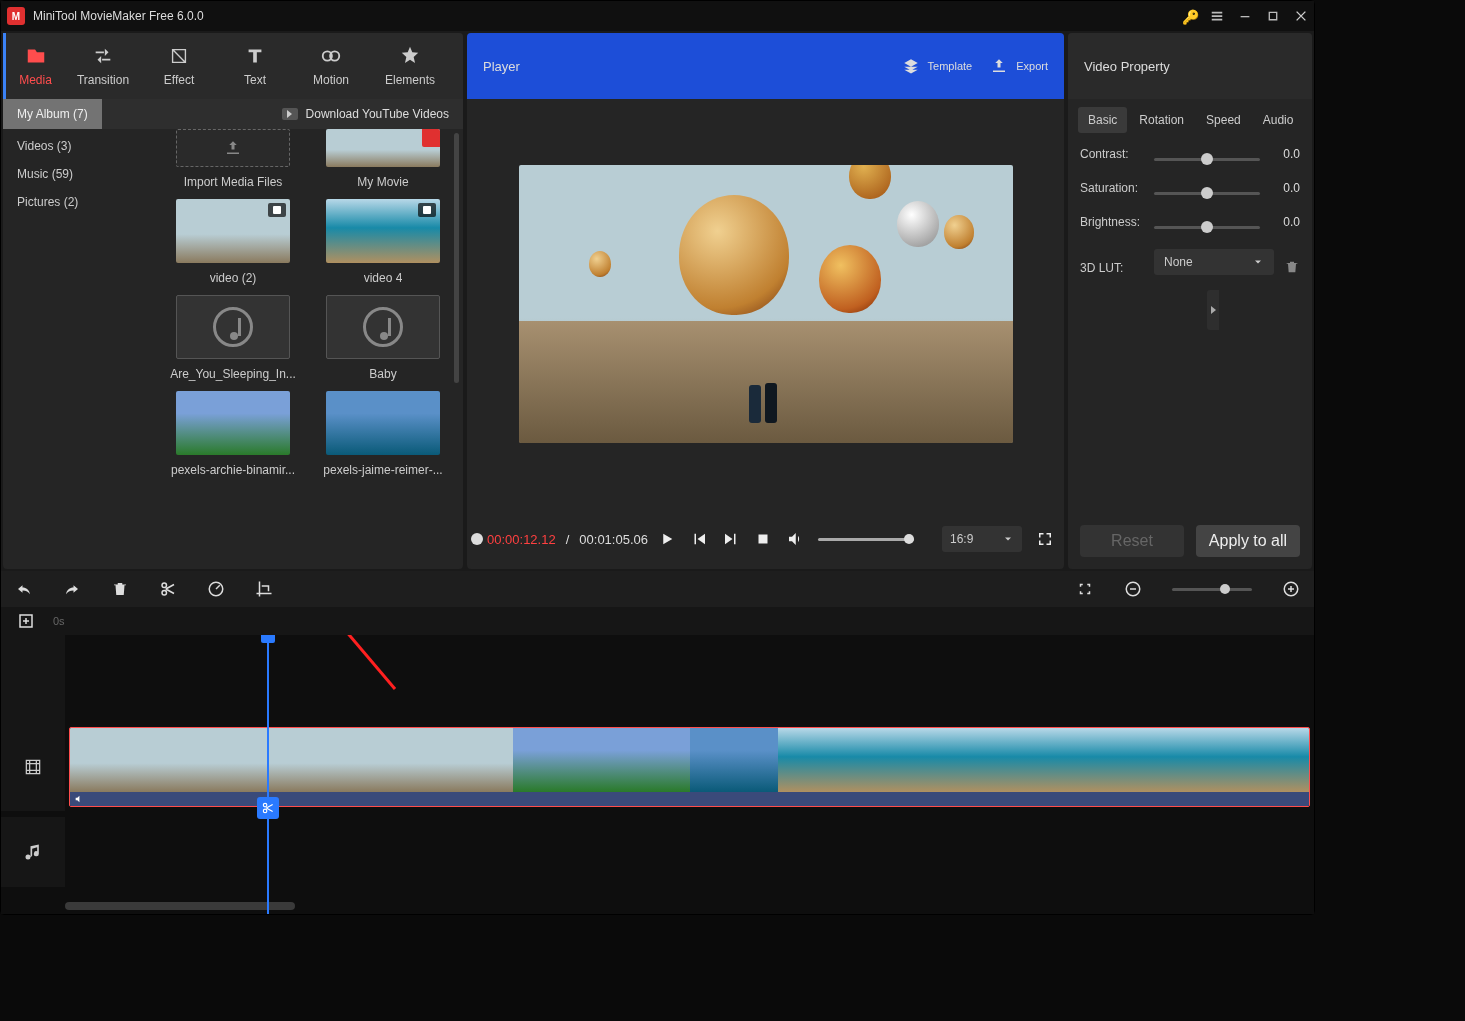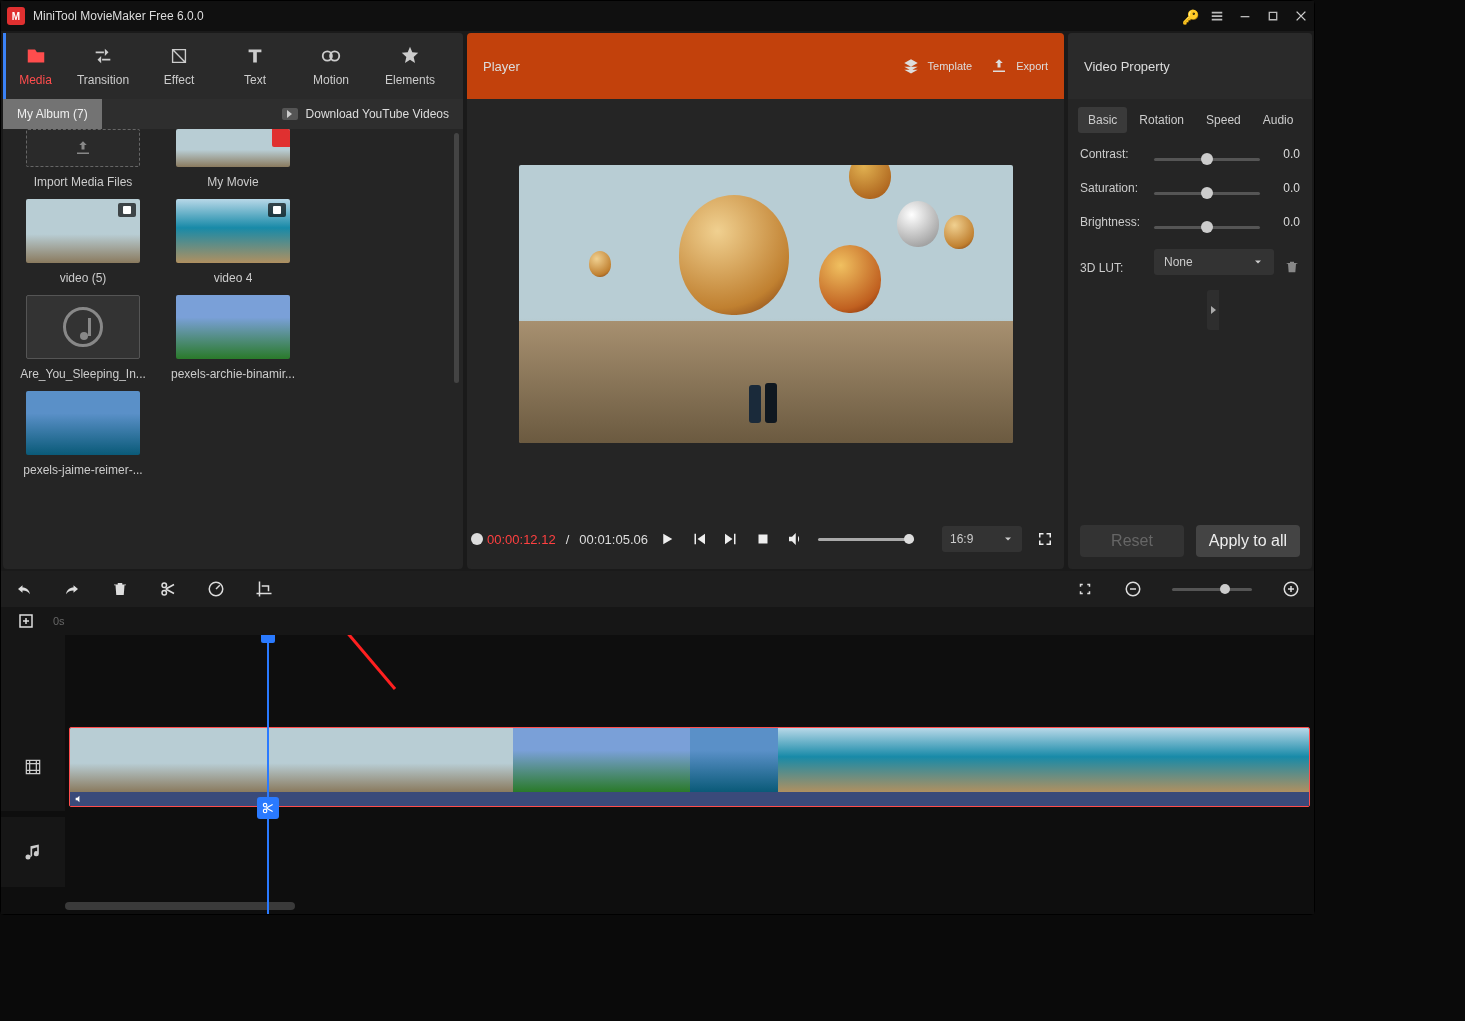--- a/index.html
+++ b/index.html
@@ -49,21 +49,21 @@
 .media-item .cap { font-size: 12px; color: #ccc; max-width: 130px; white-space: nowrap; overflow: hidden; text-overflow: ellipsis; text-align:center;}
 .audio-thumb { display:flex;align-items:center;justify-content:center;border:1px solid #555; }
 .note-ic{width:40px;height:40px;border:3px solid #888;border-radius:50%;position:relative;}
 .note-ic::after{content:"";position:absolute;width:8px;height:8px;background:#888;border-radius:50%;left:14px;top:22px;}
 .note-ic::before{content:"";position:absolute;width:3px;height:18px;background:#888;left:22px;top:8px;}
 
 
 .media-body::after{content:"";position:absolute;right:4px;top:100px;width:5px;height:250px;background:#444;border-radius:3px;}
 
 
-.player-head { height: 66px; display: flex; align-items: center; padding: 12px 16px; background:#c2410c; border-radius:4px 4px 0 0; }
+.player-head { height: 66px; display: flex; align-items: center; padding: 12px 16px; background:#1d4ed8; border-radius:4px 4px 0 0; }
 .player-head .pt { flex: 1; font-size: 13px; color: #ddd; }
 .hbtn { display: flex; align-items: center; gap: 8px; font-size: 11px; color: #ddd; margin-left: 18px; cursor:pointer; }
 .hbtn svg{width:18px;height:18px;fill:#ddd;}
 .player-body { flex: 1; display:flex;flex-direction:column;align-items:center;justify-content:center;padding:14px; }
 .preview { width: 494px; height: 278px; background: linear-gradient(#b8cdd4 0%, #b8cdd4 55%, #8a7a5e 100%); position:relative;border-radius:2px;overflow:hidden; }
 .balloon{position:absolute;border-radius:50% 50% 48% 48%;background:radial-gradient(circle at 35% 30%, #f0d090, #c08030 70%, #703010);} 
 .b1{width:110px;height:120px;left:160px;top:30px;}
 .b2{width:62px;height:68px;left:300px;top:80px;background:radial-gradient(circle at 35% 30%, #f0c060, #c06020 70%, #702000);}
 .b3{width:42px;height:46px;left:378px;top:36px;background:radial-gradient(circle at 35% 30%, #fff, #888);}
 .b4{width:42px;height:46px;left:330px;top:-12px;background:radial-gradient(circle at 35% 30%, #e0b050, #a05010);}
@@ -219,52 +219,63 @@
       </div>
       <div class="media-sub">
         <div class="album">My Album (7)</div>
         <div class="spacer"></div>
         <div class="yt">
           <span class="yt-ic"></span>
           <span>Download YouTube Videos</span>
         </div>
       </div>
       <div class="media-body">
+        <div class="media-cats">
+          <div>Videos (3)</div>
+          <div>Music (59)</div>
+          <div>Pictures (2)</div>
+        </div>
         <div class="media-grid">
           <div class="media-item">
             <div class="thumb dashed" style="height:38px;">
               <svg width="18" height="18" fill="#888" viewBox="0 0 24 24">
                   <path d="M12 3l5 5h-3v6h-4V8H7z M4 18h16v2H4z"></path>
                 </svg>
             </div>
             <div class="cap">Import Media Files</div>
           </div>
           <div class="media-item">
             <div class="thumb th-sky" style="height:38px;">
                 <div class="redflag"></div>
               </div>
             <div class="cap">My Movie</div>
           </div>
           <div class="media-item">
             <div class="thumb th-sky">
                 <div class="cam"></div>
               </div>
-            <div class="cap">video (5)</div>
+            <div class="cap">video (2)</div>
           </div>
           <div class="media-item">
             <div class="thumb th-beach">
                 <div class="cam"></div>
               </div>
             <div class="cap">video 4</div>
           </div>
           <div class="media-item">
             <div class="thumb audio-thumb">
                 <div class="note-ic"></div>
               </div>
             <div class="cap">Are_You_Sleeping_In...</div>
+          </div>
+          <div class="media-item">
+            <div class="thumb audio-thumb">
+                <div class="note-ic"></div>
+              </div>
+            <div class="cap">Baby</div>
           </div>
           <div class="media-item">
             <div class="thumb th-green"></div>
             <div class="cap">pexels-archie-binamir...</div>
           </div>
           <div class="media-item">
             <div class="thumb th-lake"></div>
             <div class="cap">pexels-jaime-reimer-...</div>
           </div>
         </div>

